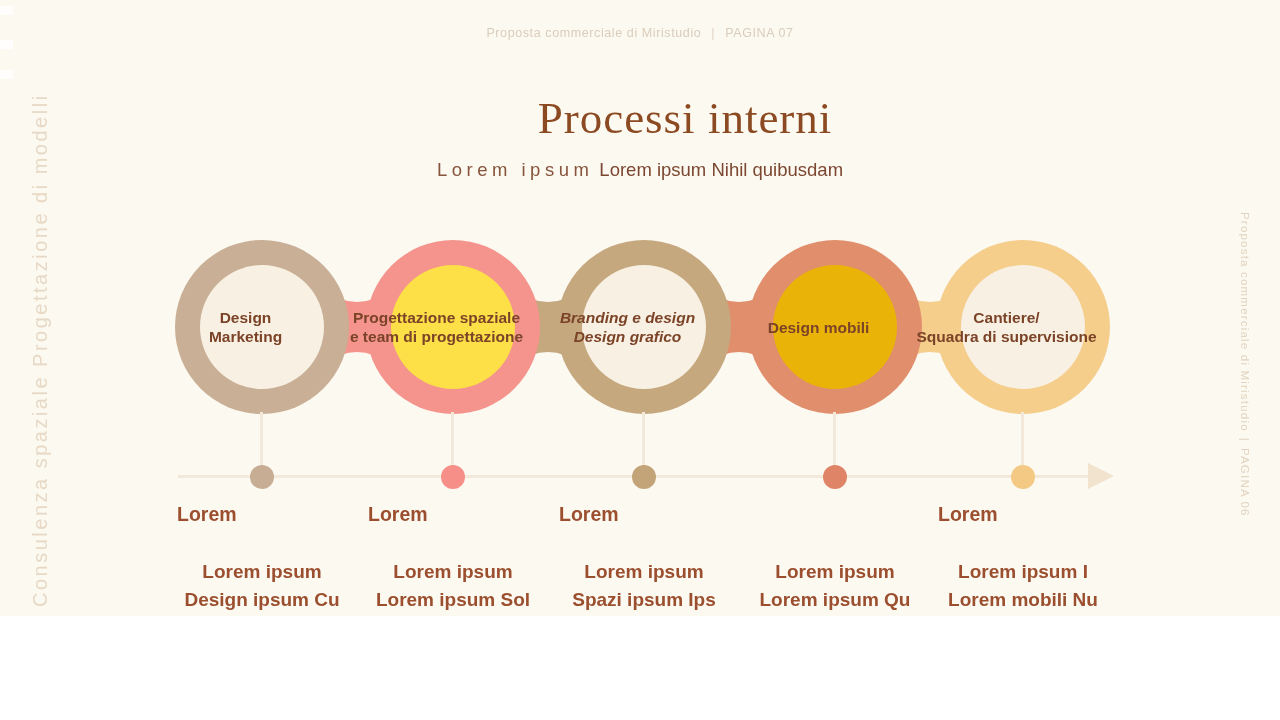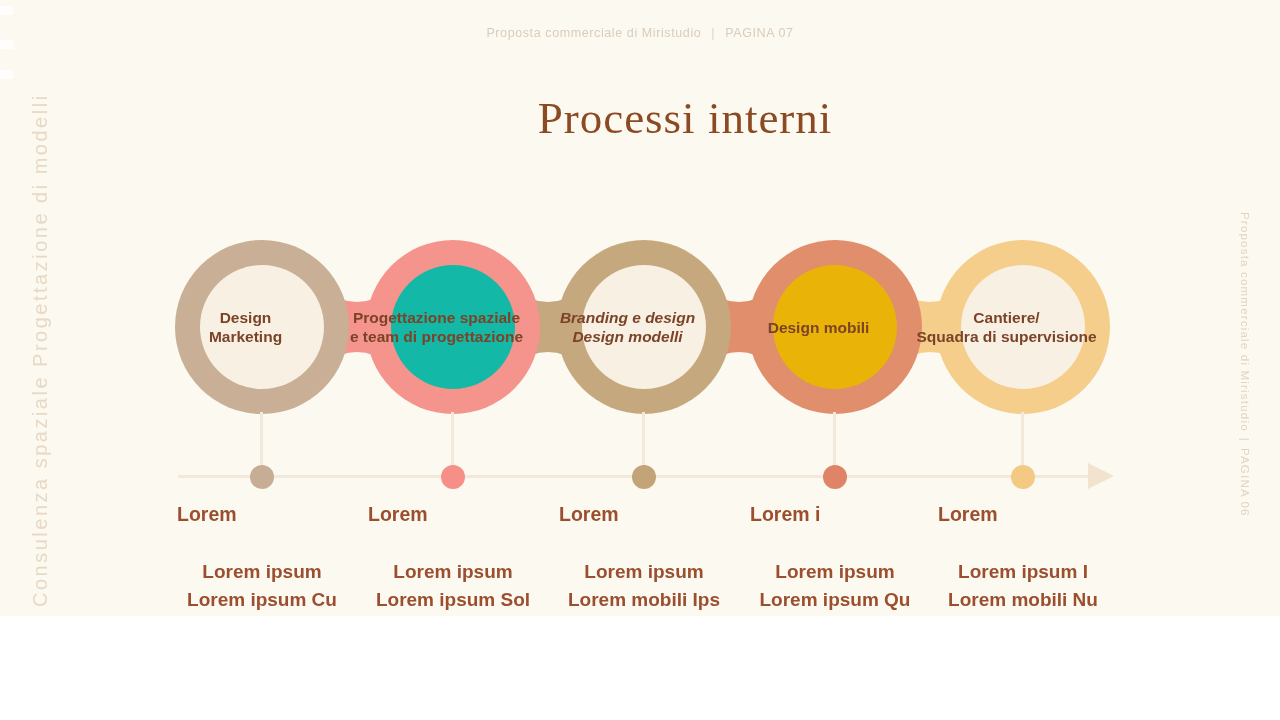--- a/index.html
+++ b/index.html
@@ -105,20 +105,23 @@
   </div>
 
   <div class="vtext-left">Consulenza spaziale Progettazione di modelli</div>
 
   <div class="vtext-right">
     <span>Proposta commerciale di Miristudio</span><span class="sep">|</span><span>PAGINA 06</span>
   </div>
 
   <h1 class="title">Processi interni</h1>
 
+  <div class="subtitle">
+    <span class="spaced">Lorem ipsum</span><span>Lorem ipsum Nihil quibusdam</span>
+  </div>
 
   <div class="tl-line" style="background-color: rgb(242, 233, 218);"></div>
   <div class="tl-arrow" style="border-left-color: rgb(241, 227, 206);"></div>
 
   <div class="bridge b1" style="background-color: rgb(244, 148, 141);"></div>
   <div class="bridge b2" style="background-color: rgb(197, 168, 126);"></div>
   <div class="bridge b3" style="background-color: rgb(225, 142, 108);"></div>
   <div class="bridge b4" style="background-color: rgb(245, 206, 140);"></div>
   <div class="carve c1t"></div>
   <div class="carve c1b"></div>
@@ -136,72 +139,71 @@
           <div>Design</div>
           <div>Marketing</div>
         </div>
       </div>
     </div>
     <div class="stem"></div>
     <div class="dot" style="background-color: rgb(199, 173, 147);"></div>
     <div class="milestone">Lorem</div>
     <div class="desc">
       <div>Lorem ipsum</div>
-      <div>Lorem ipsum Cu</div>
+      <div>Design ipsum Cu</div>
     </div>
   </div>
 
   <div class="step s2">
     <div class="circle" style="background-color: rgb(244, 148, 141);">
-      <div class="circle-inner" style="background-color: #14b8a6;">
+      <div class="circle-inner" style="background-color: #fde047;">
         <div class="circle-label">
           <div>Progettazione spaziale</div>
           <div>e team di progettazione</div>
         </div>
       </div>
     </div>
     <div class="stem"></div>
     <div class="dot" style="background-color: rgb(245, 143, 136);"></div>
     <div class="milestone">Lorem</div>
     <div class="desc">
       <div>Lorem ipsum</div>
       <div>Lorem ipsum Sol</div>
     </div>
   </div>
 
   <div class="step s3">
     <div class="circle" style="background-color: rgb(197, 168, 126);">
       <div class="circle-inner" style="background-color: rgb(248, 240, 227); font-style: italic;">
         <div class="circle-label">
           <div>Branding e design</div>
-          <div>Design modelli</div>
+          <div>Design grafico</div>
         </div>
       </div>
     </div>
     <div class="stem"></div>
     <div class="dot" style="background-color: rgb(195, 164, 120);"></div>
     <div class="milestone">Lorem</div>
     <div class="desc">
       <div>Lorem ipsum</div>
-      <div>Lorem mobili Ips</div>
+      <div>Spazi ipsum Ips</div>
     </div>
   </div>
 
   <div class="step s4">
     <div class="circle" style="background-color: rgb(225, 142, 108);">
       <div class="circle-inner" style="background-color: #eab308;">
         <div class="circle-label">
           <div>Design mobili</div>
           <div></div>
         </div>
       </div>
     </div>
     <div class="stem"></div>
     <div class="dot" style="background-color: rgb(224, 132, 103);"></div>
-    <div class="milestone">Lorem i</div>
     <div class="desc">
       <div>Lorem ipsum</div>
       <div>Lorem ipsum Qu</div>
     </div>
   </div>
 
   <div class="step s5">
     <div class="circle" style="background-color: rgb(245, 206, 140);">
       <div class="circle-inner" style="background-color: rgb(248, 240, 227);">
         <div class="circle-label">

